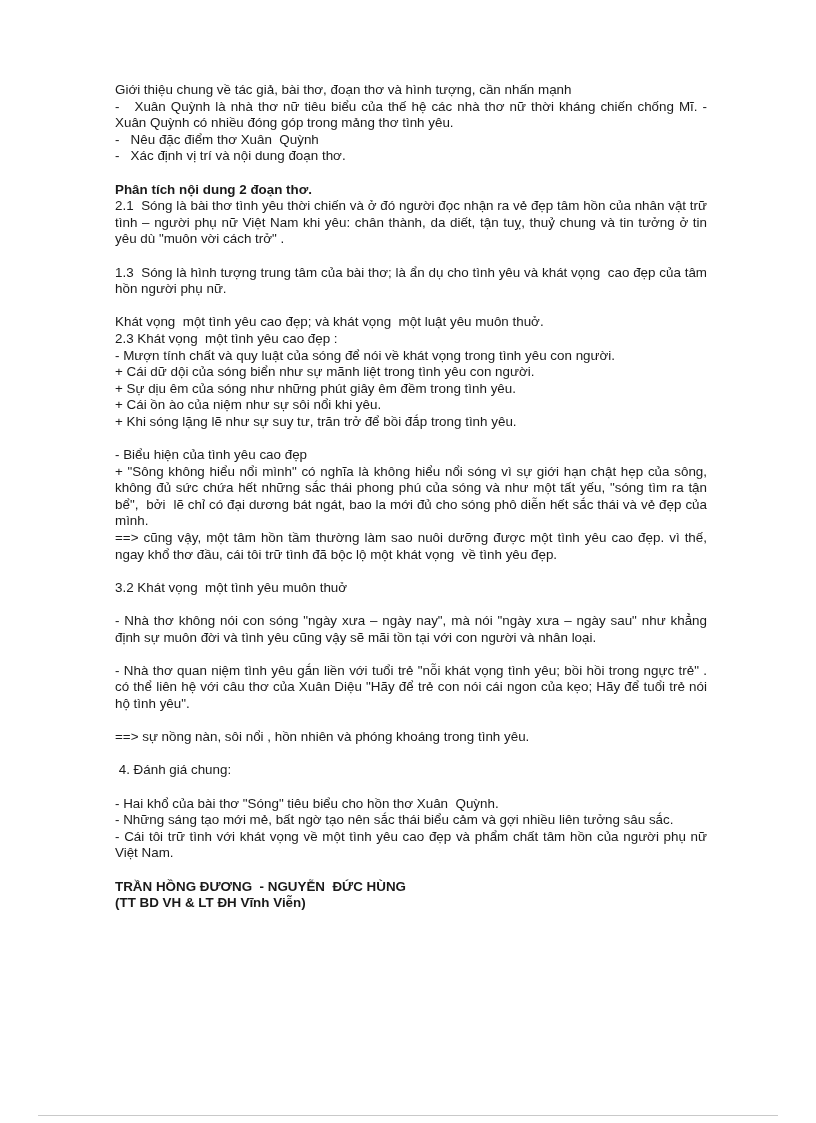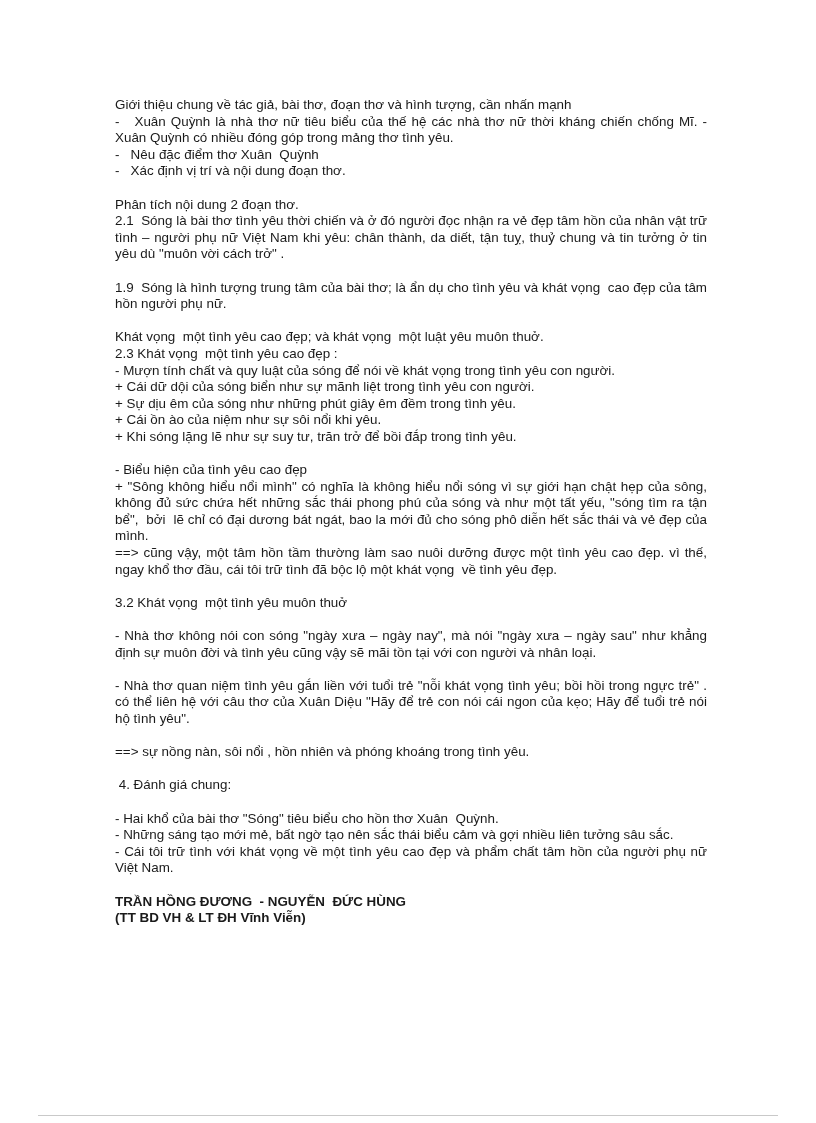--- a/index.html
+++ b/index.html
@@ -11,33 +11,33 @@
     position: relative;
     width: 816px;
     height: 1123px;
     background: #ffffff;
     overflow: hidden;
     font-family: "Liberation Sans", "DejaVu Sans", sans-serif;
     color: #1a1a1a;
   }
   .doc-body {
     position: absolute;
-    top: 97px;
+    top: 82px;
     left: 115px;
     width: 592px;
   }
   .para {
     font-size: 13.4px;
     line-height: 16.6px;
     white-space: pre-wrap;
     text-align: justify;
     text-justify: inter-word;
   }
   .para.normal { font-weight: normal; }
-  .para.bold   { font-weight: normal; }
+  .para.bold   { font-weight: bold; }
   .para.blank  { height: 16.6px; }
   .para.signature {
     font-weight: bold;
     white-space: pre-wrap;
   }
   .page-bottom-edge {
     position: absolute;
     left: 38px;
     right: 38px;
     bottom: 7px;
@@ -51,21 +51,21 @@
 <div class="page">
   <div class="doc-body">
       <div class="para normal">Giới thiệu chung về tác giả, bài thơ, đoạn thơ và hình tượng, cần nhấn mạnh</div>
       <div class="para normal">-   Xuân Quỳnh là nhà thơ nữ tiêu biểu của thế hệ các nhà thơ nữ thời kháng chiến chống Mĩ. - Xuân Quỳnh có nhiều đóng góp trong mảng thơ tình yêu.</div>
       <div class="para normal">-   Nêu đặc điểm thơ Xuân  Quỳnh</div>
       <div class="para normal">-   Xác định vị trí và nội dung đoạn thơ.</div>
       <div class="para blank"></div>
       <div class="para bold">Phân tích nội dung 2 đoạn thơ.</div>
       <div class="para normal">2.1  Sóng là bài thơ tình yêu thời chiến và ở đó người đọc nhận ra vẻ đẹp tâm hồn của nhân vật trữ tình – người phụ nữ Việt Nam khi yêu: chân thành, da diết, tận tuỵ, thuỷ chung và tin tưởng ở tin yêu dù "muôn vời cách trở" .</div>
       <div class="para blank"></div>
-      <div class="para normal">1.9  Sóng là hình tượng trung tâm của bài thơ; là ẩn dụ cho tình yêu và khát vọng  cao đẹp của tâm hồn người phụ nữ.</div>
+      <div class="para normal">1.3  Sóng là hình tượng trung tâm của bài thơ; là ẩn dụ cho tình yêu và khát vọng  cao đẹp của tâm hồn người phụ nữ.</div>
       <div class="para blank"></div>
       <div class="para normal">Khát vọng  một tình yêu cao đẹp; và khát vọng  một luật yêu muôn thuở.</div>
       <div class="para normal">2.3 Khát vọng  một tình yêu cao đẹp :</div>
       <div class="para normal">- Mượn tính chất và quy luật của sóng để nói về khát vọng trong tình yêu con người.</div>
       <div class="para normal">+ Cái dữ dội của sóng biển như sự mãnh liệt trong tình yêu con người.</div>
       <div class="para normal">+ Sự dịu êm của sóng như những phút giây êm đềm trong tình yêu.</div>
       <div class="para normal">+ Cái ồn ào của niệm như sự sôi nổi khi yêu.</div>
       <div class="para normal">+ Khi sóng lặng lẽ như sự suy tư, trăn trở để bồi đắp trong tình yêu.</div>
       <div class="para blank"></div>
       <div class="para normal">- Biểu hiện của tình yêu cao đẹp</div>

